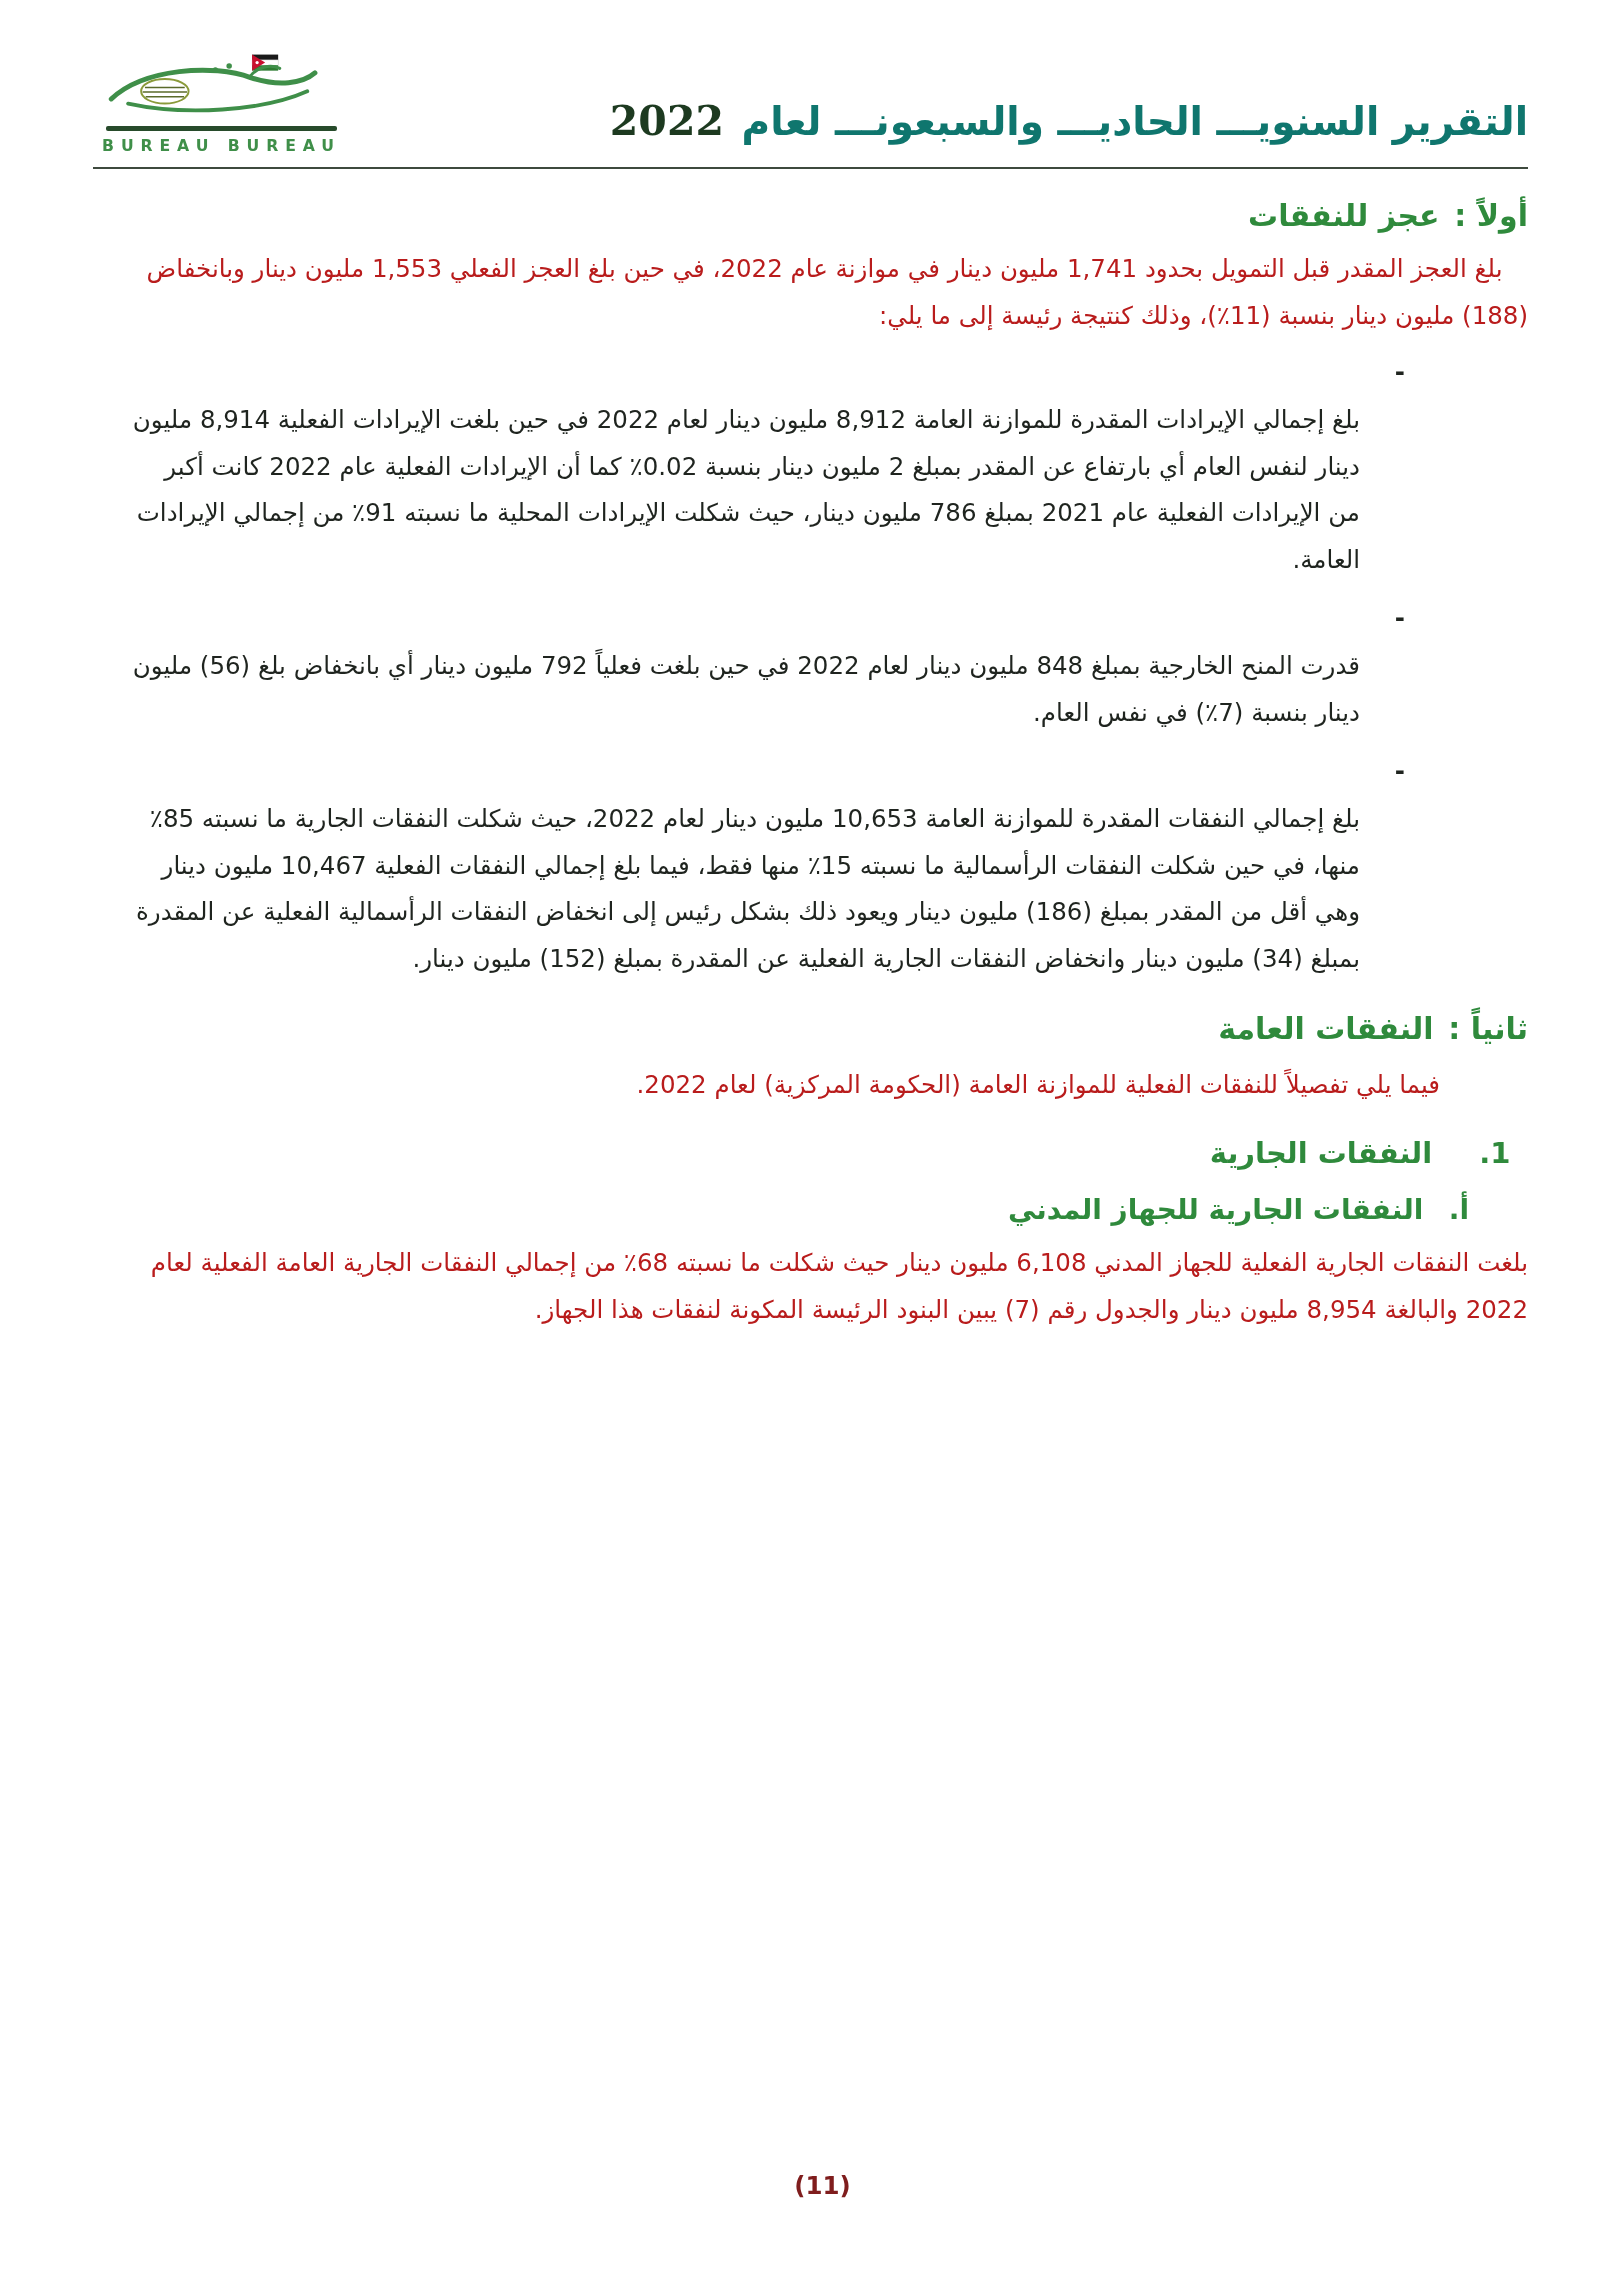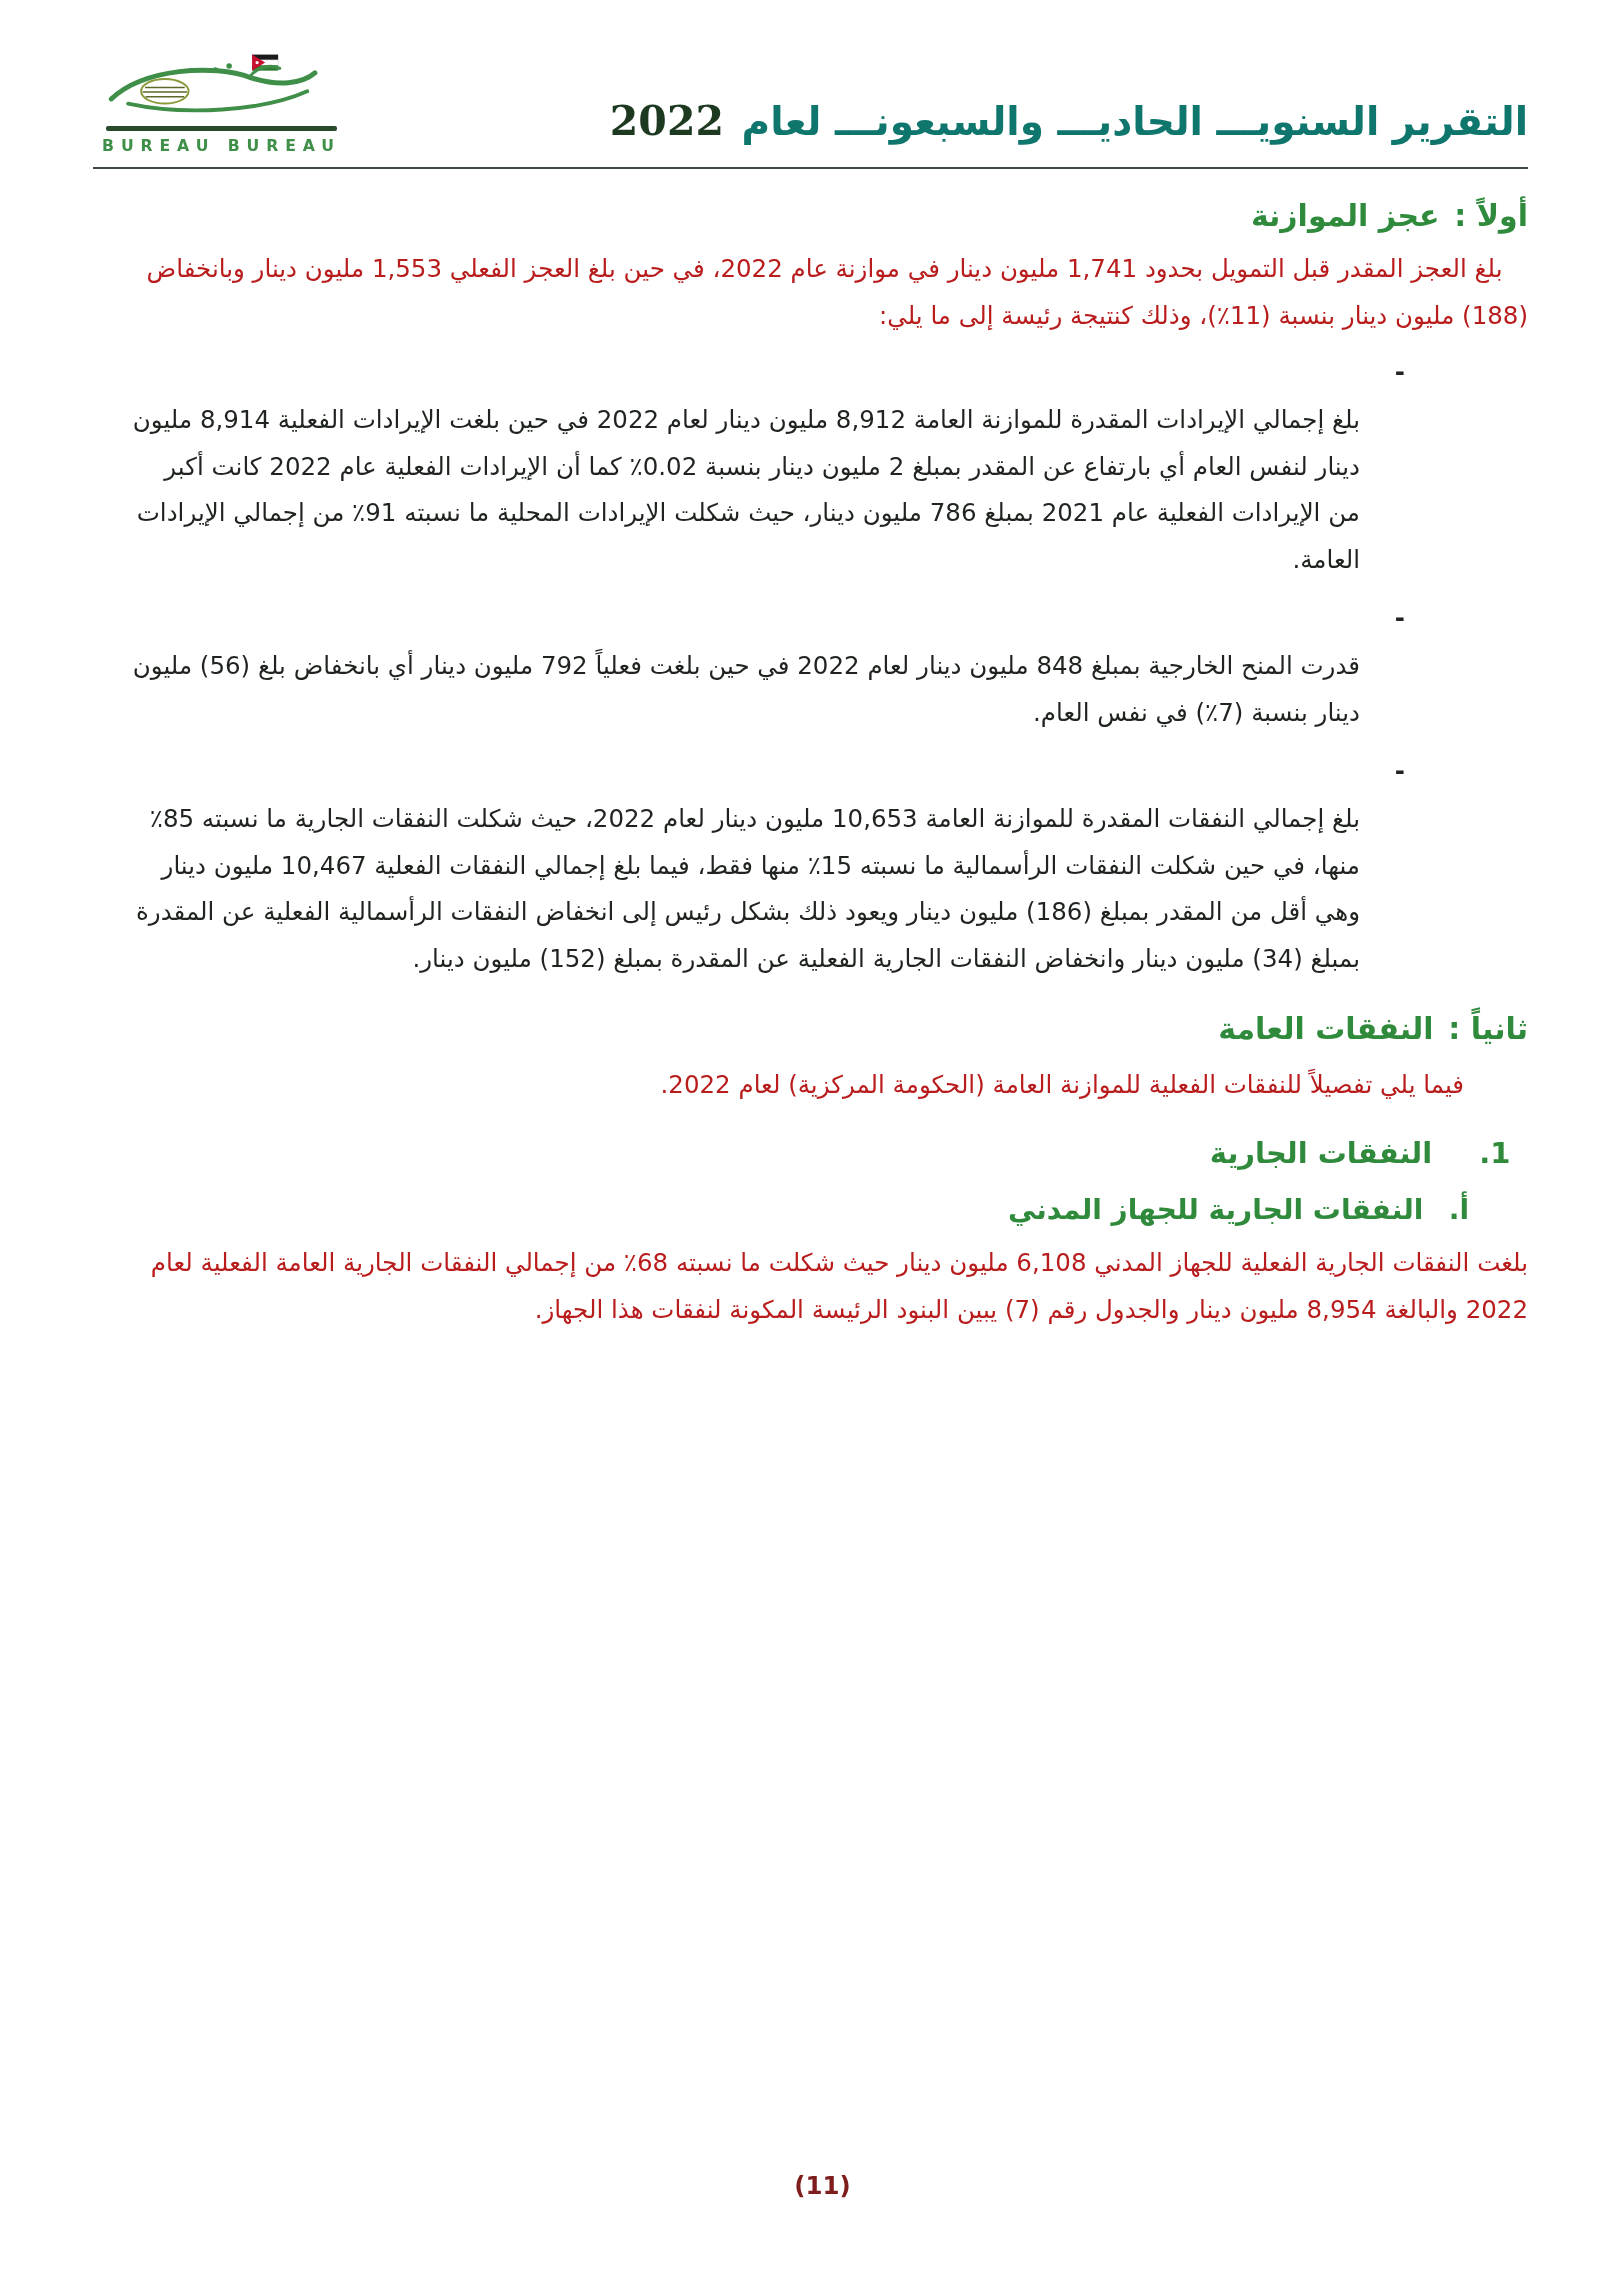--- a/index.html
+++ b/index.html
@@ -42,21 +42,21 @@
   .sec-heading {
     display: flex; gap: 14.7px; align-items: baseline;
     color: #2f8a3c; font-size: 30px; font-weight: bold;
     margin-top: 29px;
   }
   .para {
     font-size: 24.5px; line-height: 1.9; text-align: right;
     margin-top: 13.7px; color: #b91c1c;
   }
   .para-indent { text-indent: 25.5px; }
-  .s2-intro { margin-right: 64px; margin-top: 15.7px; }
+  .s2-intro { margin-right: 88px; margin-top: 15.7px; }
 
   .bullets { margin-top: 9.8px; }
   .bullet { display: flex; margin: 0 123px 11.8px 34px; }
   .bullet-dash {
     flex: 0 0 45px; width: 45px;
     font-size: 24.5px; line-height: 1.9; font-weight: bold;
   }
   .bullet-text { flex: 1; font-size: 24.5px; line-height: 1.9; text-align: right; margin-top: 48px; }
 
   .sub-heading {
@@ -110,21 +110,21 @@
 
     <div class="header-title">
       <span class="t-ar">التقرير السنويـــ الحاديـــ والسبعونـــ لعام</span>
       <span class="t-year">2022</span>
     </div>
 
   </div>
 
   <h2 class="sec-heading">
     <span>أولاً :</span>
-    <span>عجز الموازنة</span>
+    <span>عجز للنفقات</span>
   </h2>
 
   <p class="para para-indent">بلغ العجز المقدر قبل التمويل بحدود 1,741 مليون دينار في موازنة عام 2022، في حين بلغ العجز الفعلي 1,553 مليون دينار وبانخفاض (188) مليون دينار بنسبة (11٪)، وذلك كنتيجة رئيسة إلى ما يلي:</p>
 
   <div class="bullets">
 
     <div class="bullet">
       <span class="bullet-dash">-</span>
       <p class="bullet-text">بلغ إجمالي الإيرادات المقدرة للموازنة العامة 8,912 مليون دينار لعام 2022 في حين بلغت الإيرادات الفعلية 8,914 مليون دينار لنفس العام أي بارتفاع عن المقدر بمبلغ 2 مليون دينار بنسبة 0.02٪ كما أن الإيرادات الفعلية عام 2022 كانت أكبر من الإيرادات الفعلية عام 2021 بمبلغ 786 مليون دينار، حيث شكلت الإيرادات المحلية ما نسبته 91٪ من إجمالي الإيرادات العامة.</p>
     </div>

